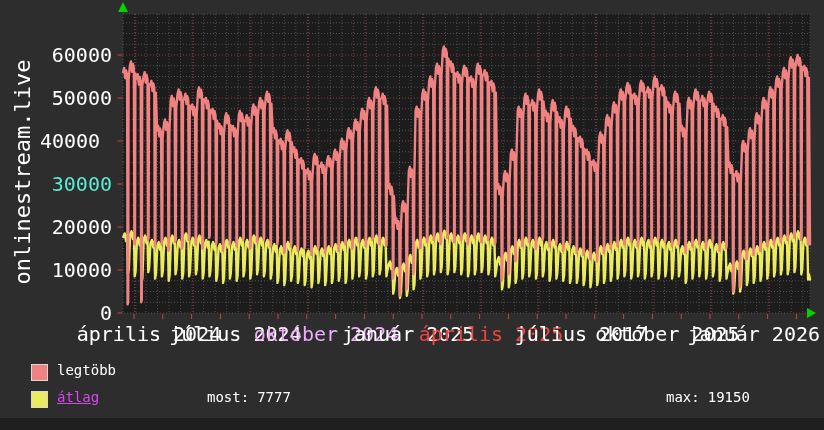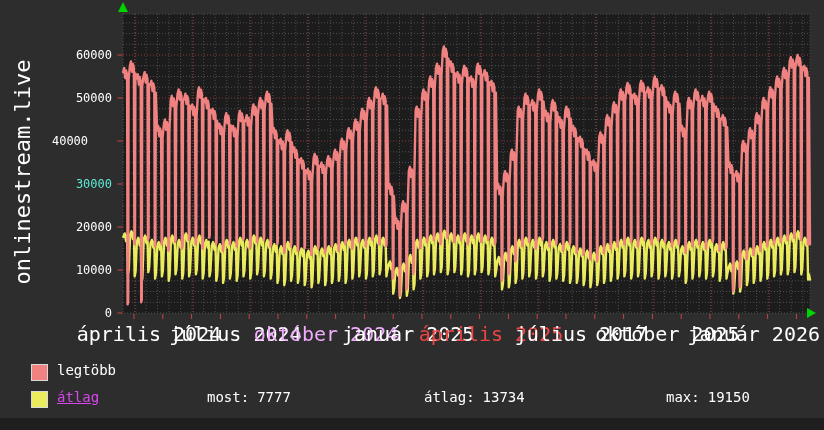--- a/index.html
+++ b/index.html
@@ -1,21 +1,21 @@
 <!DOCTYPE html>
 <html><head>
 <meta charset="utf-8">
 <style>
   html,body{margin:0;padding:0;}
   body{width:824px;height:430px;overflow:hidden;font-family:"DejaVu Sans Mono","Liberation Mono",monospace;}
   #stage{position:relative;width:824px;height:430px;background:#2d2d2d;}
   #plot{position:absolute;left:115px;top:0;}
   .vtitle{position:absolute;left:22px;top:172px;transform:translate(-50%,-50%) rotate(-90deg);
           font-size:22px;color:#fff;white-space:nowrap;}
-  .ylab{position:absolute;left:28px;width:84px;text-align:right;font-size:12px;color:#fff;line-height:24px;}
+  .ylab{position:absolute;left:28px;width:84px;text-align:right;font-size:20px;color:#fff;line-height:24px;}
   .xlab{position:absolute;top:322px;width:200px;text-align:center;font-size:20px;color:#fff;white-space:nowrap;}
   .swatch{position:absolute;left:31px;width:15px;height:15px;border:1px solid #d9d9d9;}
   .ltext{position:absolute;font-size:14px;color:#fff;white-space:nowrap;}
   .stat .val{margin-left:8px;}
   #bottomstrip{position:absolute;left:0;top:418px;width:824px;height:12px;}
 </style>
 </head>
 <body>
 
 <div id="stage" style="background: rgb(45, 45, 45);">
@@ -180,18 +180,17 @@
     </svg>
 
   <div class="swatch" style="top: 364px; background: rgb(240, 130, 130); border-color: rgb(217, 217, 217);"></div>
   <div class="ltext" style="left: 57px; top: 362px; color: rgb(255, 255, 255);">legtöbb</div>
 
   <div class="swatch" style="top: 391px; background: rgb(235, 235, 94); border-color: rgb(217, 217, 217);"></div>
   <div class="ltext" style="left: 57px; top: 389px; color: #d946ef; text-decoration: underline;">átlag</div>
 
   <div class="ltext stat" style="left: 207px; top: 389px; color: rgb(255, 255, 255);"><span>most:</span><span class="val">7777</span></div>
 
-  <div class="ltext stat" style="left: 424px; top: 389px; color: rgb(255, 255, 255);"><span>átlag:</span><span class="val">13734</span></div>
 
   <div class="ltext stat" style="left: 666px; top: 389px; color: rgb(255, 255, 255);"><span>max:</span><span class="val">19150</span></div>
 
   <div id="bottomstrip" style="background: rgb(31, 31, 31);"></div>
 </div>
 
 </body></html>

